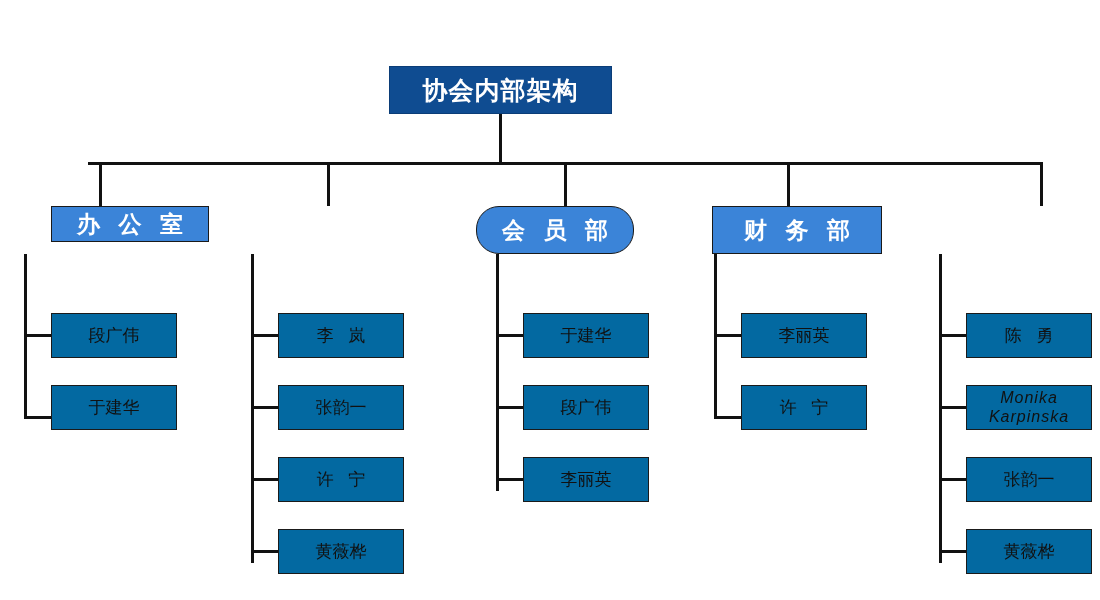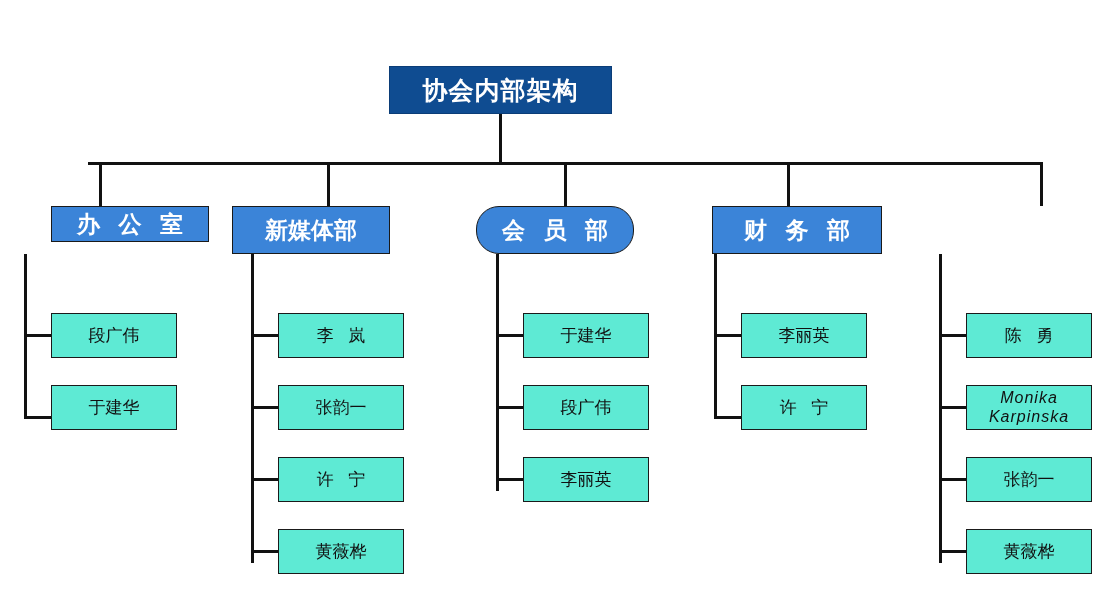--- a/index.html
+++ b/index.html
@@ -20,21 +20,21 @@
     color:#ffffff;font-size:25px;font-weight:bold;letter-spacing:1px;
   }
   
   .dept{
     background:#3b84d8;border:1px solid #1a1a1a;
     color:#ffffff;font-size:23px;font-weight:bold;
   }
   .dept.sp{letter-spacing:6px;text-indent:6px;}
   
   .leaf{
-    background:#5eead4;border:1px solid #1a1a1a;
+    background:#0369a1;border:1px solid #1a1a1a;
     color:#111111;font-size:17px;
   }
   .leaf.sp{letter-spacing:5px;text-indent:5px;align-items:center;}
   .leaf.two{font-size:16px;line-height:1.15;letter-spacing:1px;
             font-weight:500;white-space:pre-line;}
 
   
   .ln{position:absolute;background:#111111;}
 </style>
 </head>
@@ -58,23 +58,20 @@
   <div class="ln" style="left:24px;top:334px;width:28px;height:3px;"></div>
   <div class="node leaf" style="left:51px;top:313px;width:126px;height:45px;">
     <span>段广伟</span>
   </div>
   <div class="ln" style="left:24px;top:416px;width:28px;height:3px;"></div>
   <div class="node leaf" style="left:51px;top:385px;width:126px;height:45px;">
     <span>于建华</span>
   </div>
 
   <div class="ln" style="left:327px;top:162px;width:3px;height:44px;"></div>
-  <div class="node dept" style="left:232px;top:206px;width:158px;height:48px;">
-    <span>新媒体部</span>
-  </div>
   <div class="ln" style="left:251px;top:254px;width:3px;height:309px;"></div>
   <div class="ln" style="left:251px;top:334px;width:28px;height:3px;"></div>
   <div class="node leaf sp" style="left:278px;top:313px;width:126px;height:45px;">
     <span>李 岚</span>
   </div>
   <div class="ln" style="left:251px;top:406px;width:28px;height:3px;"></div>
   <div class="node leaf" style="left:278px;top:385px;width:126px;height:45px;">
     <span>张韵一</span>
   </div>
   <div class="ln" style="left:251px;top:478px;width:28px;height:3px;"></div>

